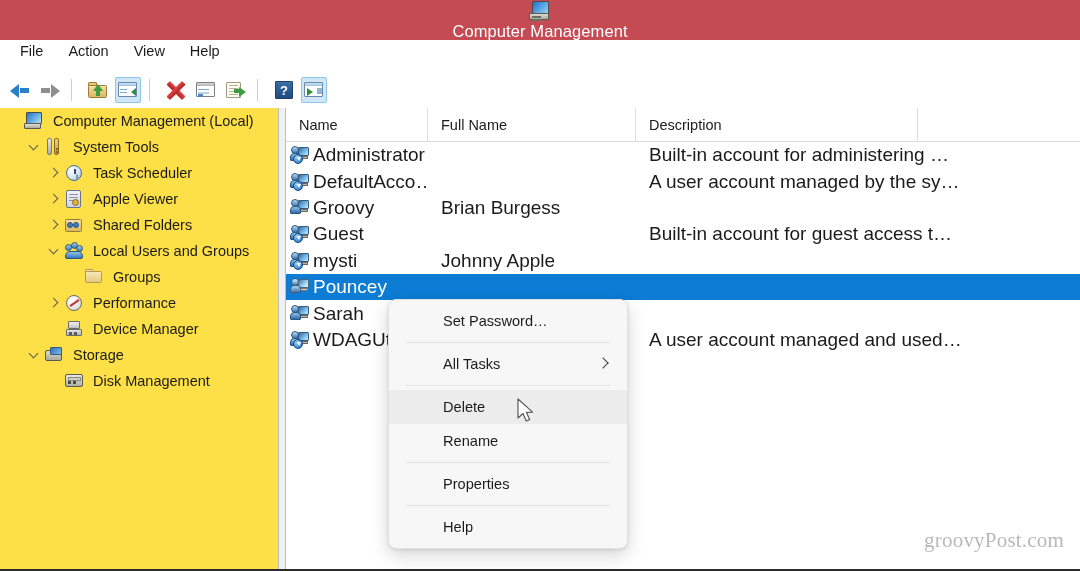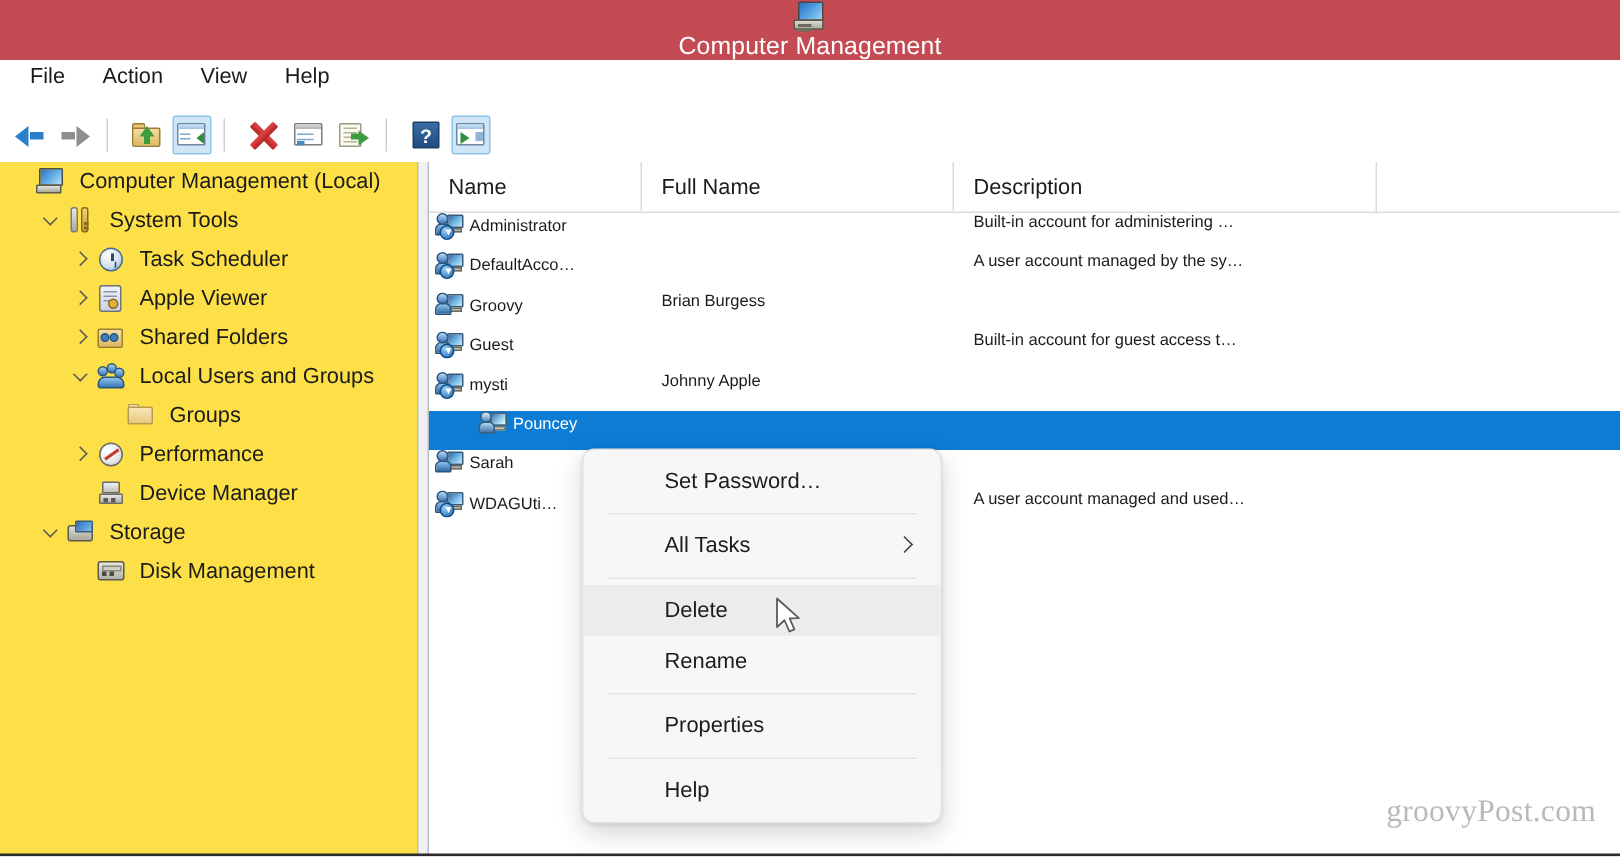--- a/index.html
+++ b/index.html
@@ -218,21 +218,21 @@
   .lv-header{
     position:relative;height:33px;background:#fff;border-bottom:1px solid #dcdcdc;
     display:flex;align-items:center;
   }
   .lv-col{
     font-size:14.5px;color:#1b1b1b;height:33px;display:flex;align-items:center;
     box-sizing:border-box;padding-left:13px;border-right:1px solid #dcdcdc;
   }
   .lv-rows{position:relative;}
   .lv-row{
-    height:26.4px;display:flex;align-items:flex-start;font-size:11px;color:#1b1b1b;
+    height:26.4px;display:flex;align-items:center;font-size:19px;color:#1b1b1b;
     white-space:nowrap;cursor:default;
   }
   .lv-row.selected{background:#0c7cd5;color:#fff;}
   .lv-cell{box-sizing:border-box;overflow:hidden;display:flex;align-items:center;}
   .lv-cell.c-name{padding-left:4px;}
   .lv-cell.c-full{padding-left:13px;}
   .lv-cell.c-desc{padding-left:13px;}
 
   .uico{width:19px;height:18px;position:relative;flex:0 0 auto;margin-right:4px;}
   .uico .head{position:absolute;left:1px;top:0px;width:8px;height:8px;border-radius:50%;
@@ -572,21 +572,21 @@
               </span>
               <span>mysti</span>
             </div>
             <div class="lv-cell c-full" style="width: 208px;">
               <span>Johnny Apple</span>
             </div>
             <div class="lv-cell c-desc" style="width: 442px;">
               <span></span>
             </div>
           </div>
-          <div class="lv-row selected" style="background: rgb(12, 124, 213); padding-left: 29px;">
+          <div class="lv-row selected" style="background: rgb(12, 124, 213);">
             <div class="lv-cell c-name" style="width: 142px;">
               <span class="uico">
                 <span class="head"></span>
                 <span class="mon"></span>
                 <span class="monbase"></span>
                 <span class="torso"></span>
               </span>
               <span>Pouncey</span>
             </div>
             <div class="lv-cell c-full" style="width: 208px;">

